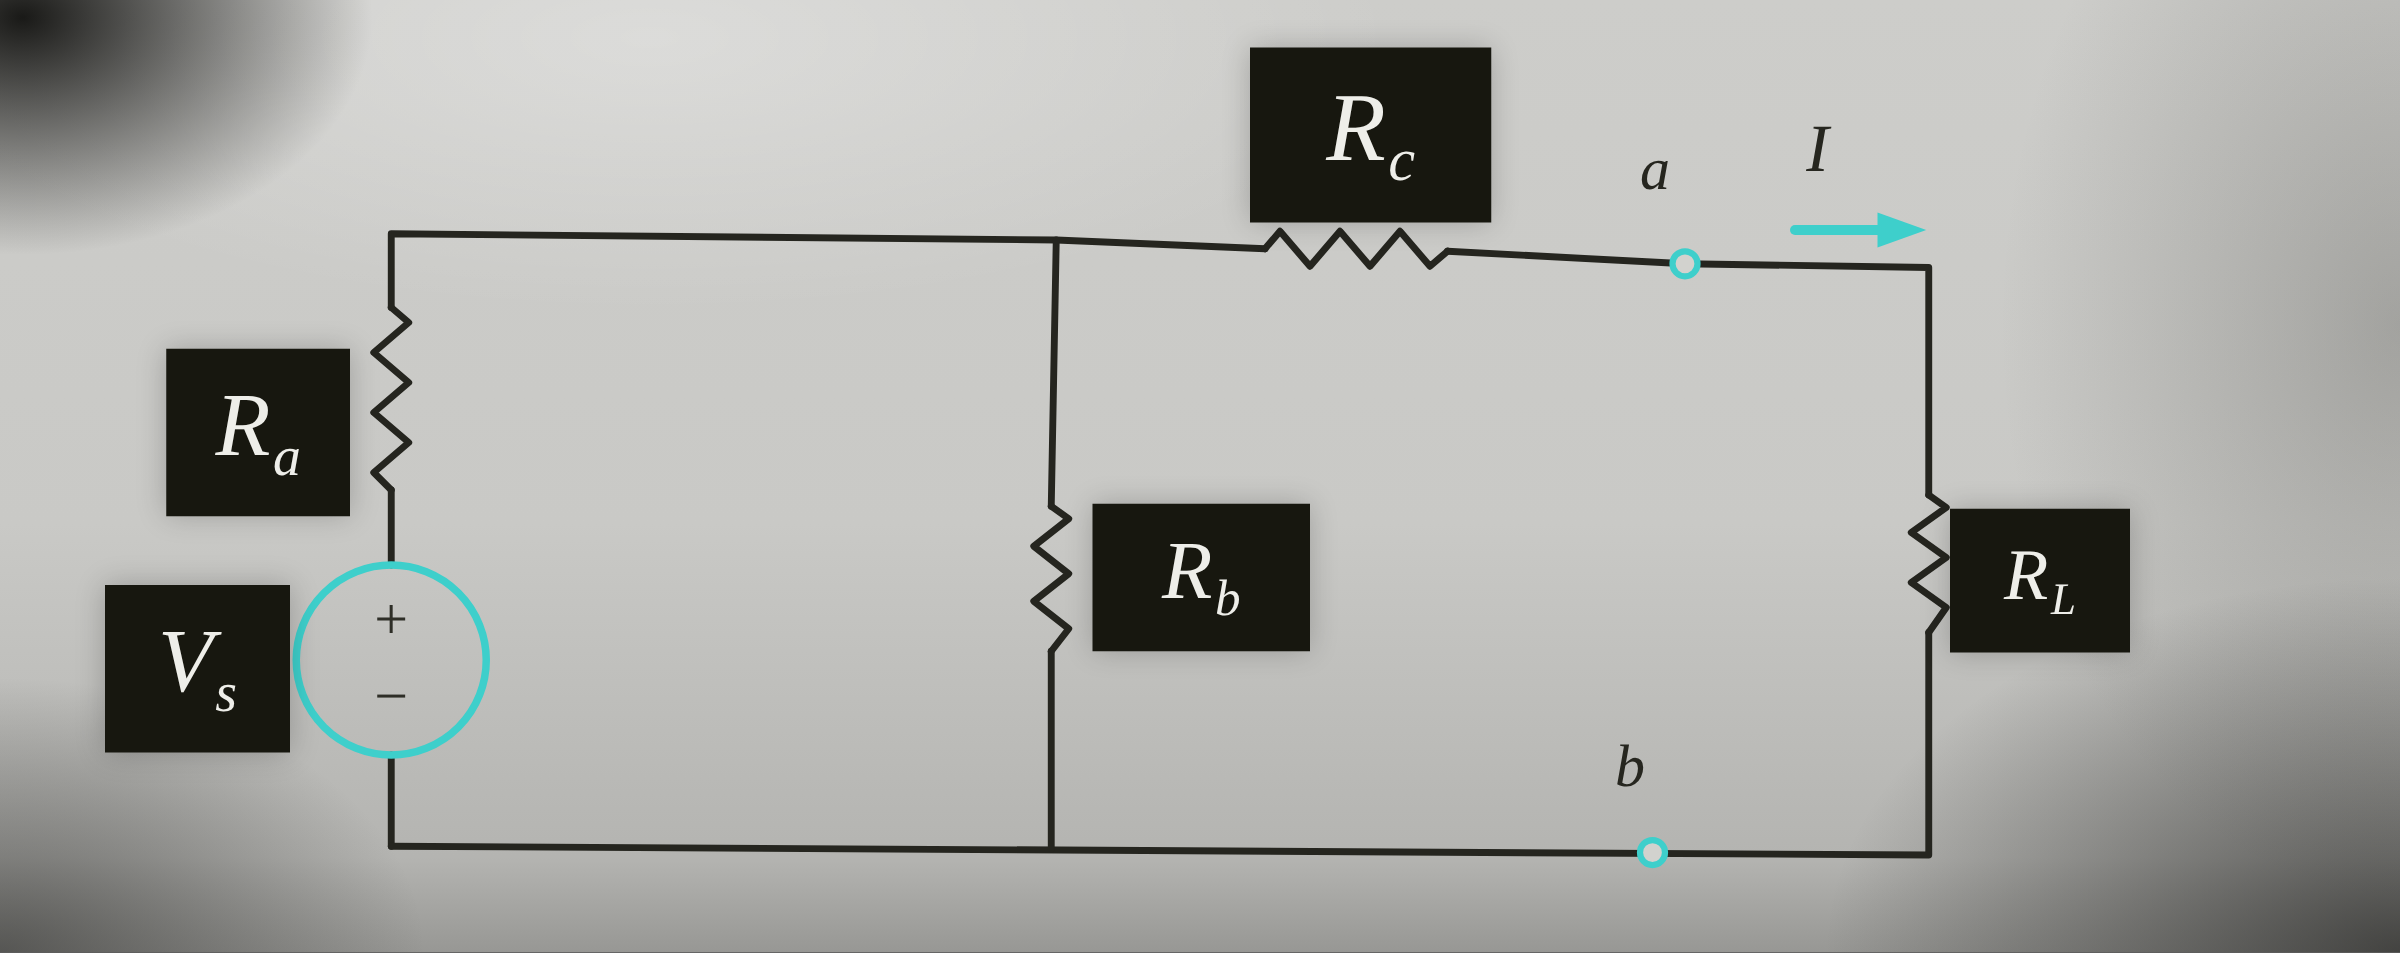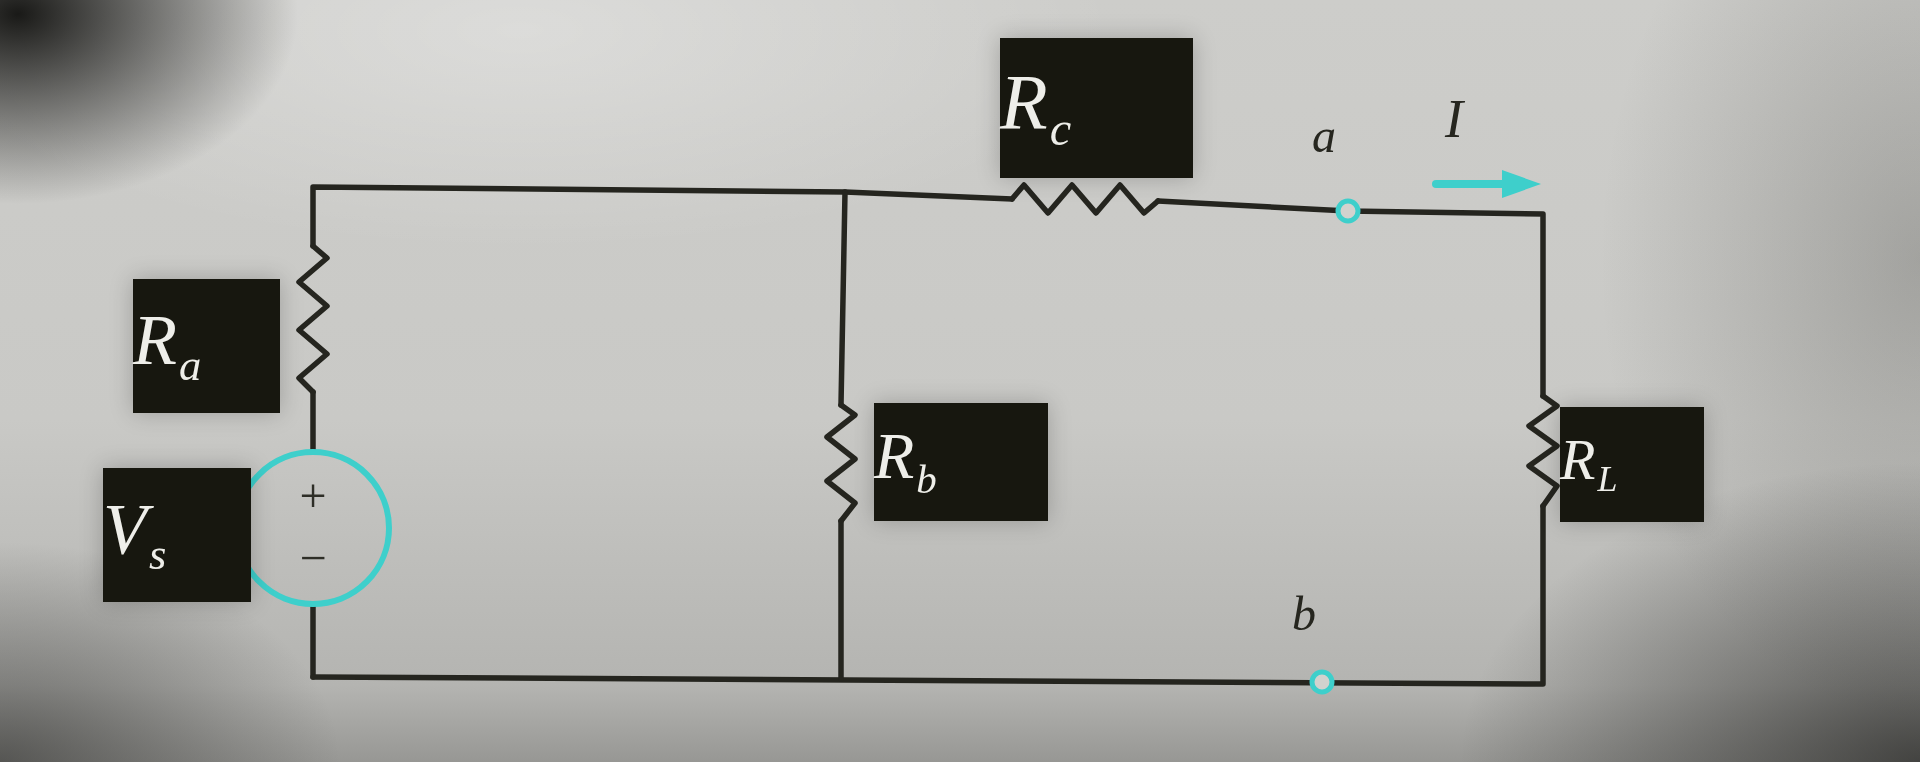--- a/index.html
+++ b/index.html
@@ -36,30 +36,30 @@
   }
   .source-circle { stroke-width:6; }
   .node-circle   { stroke-width:5; fill:#d2d2ce; }
   .arrow-shaft   { stroke-width:8; }
   .arrow-head    { fill:var(--accent-teal, #3ecfcb); stroke:none; }
 
   .label-box {
     position:absolute;
     background:var(--label-box, #17170f);
     color:var(--label-text, #eeeee9);
-    display:flex; align-items:center; justify-content:flex-start;
+    display:flex; align-items:center; justify-content:center;
     font-style:italic;
     box-shadow:0 0 22px rgba(0,0,0,0.22);
   }
   .label-box .sym { line-height:1; white-space:nowrap; }
   .label-box sub  { font-size:62%; margin-left:2px; }
 
   .box-rc { left:1000px; top:38px;  width:193px; height:140px; font-size:78px; }
   .box-ra { left:133px;  top:243px; width:147px; height:134px; font-size:72px;margin-top:36px; }
-  .box-vs { left:84px;   top:468px; width:148px; height:134px; font-size:72px;margin-left:19px; }
+  .box-vs { left:84px;   top:468px; width:148px; height:134px; font-size:72px; }
   .box-rb { left:874px;  top:403px; width:174px; height:118px; font-size:66px; }
   .box-rl { left:1560px; top:407px; width:144px; height:115px; font-size:58px; }
 
   .node-label {
     position:absolute;
     font-style:italic;
     color:#26261f;
     line-height:1;
   }
   .lbl-a { left:1312px; top:112px; font-size:48px; }

